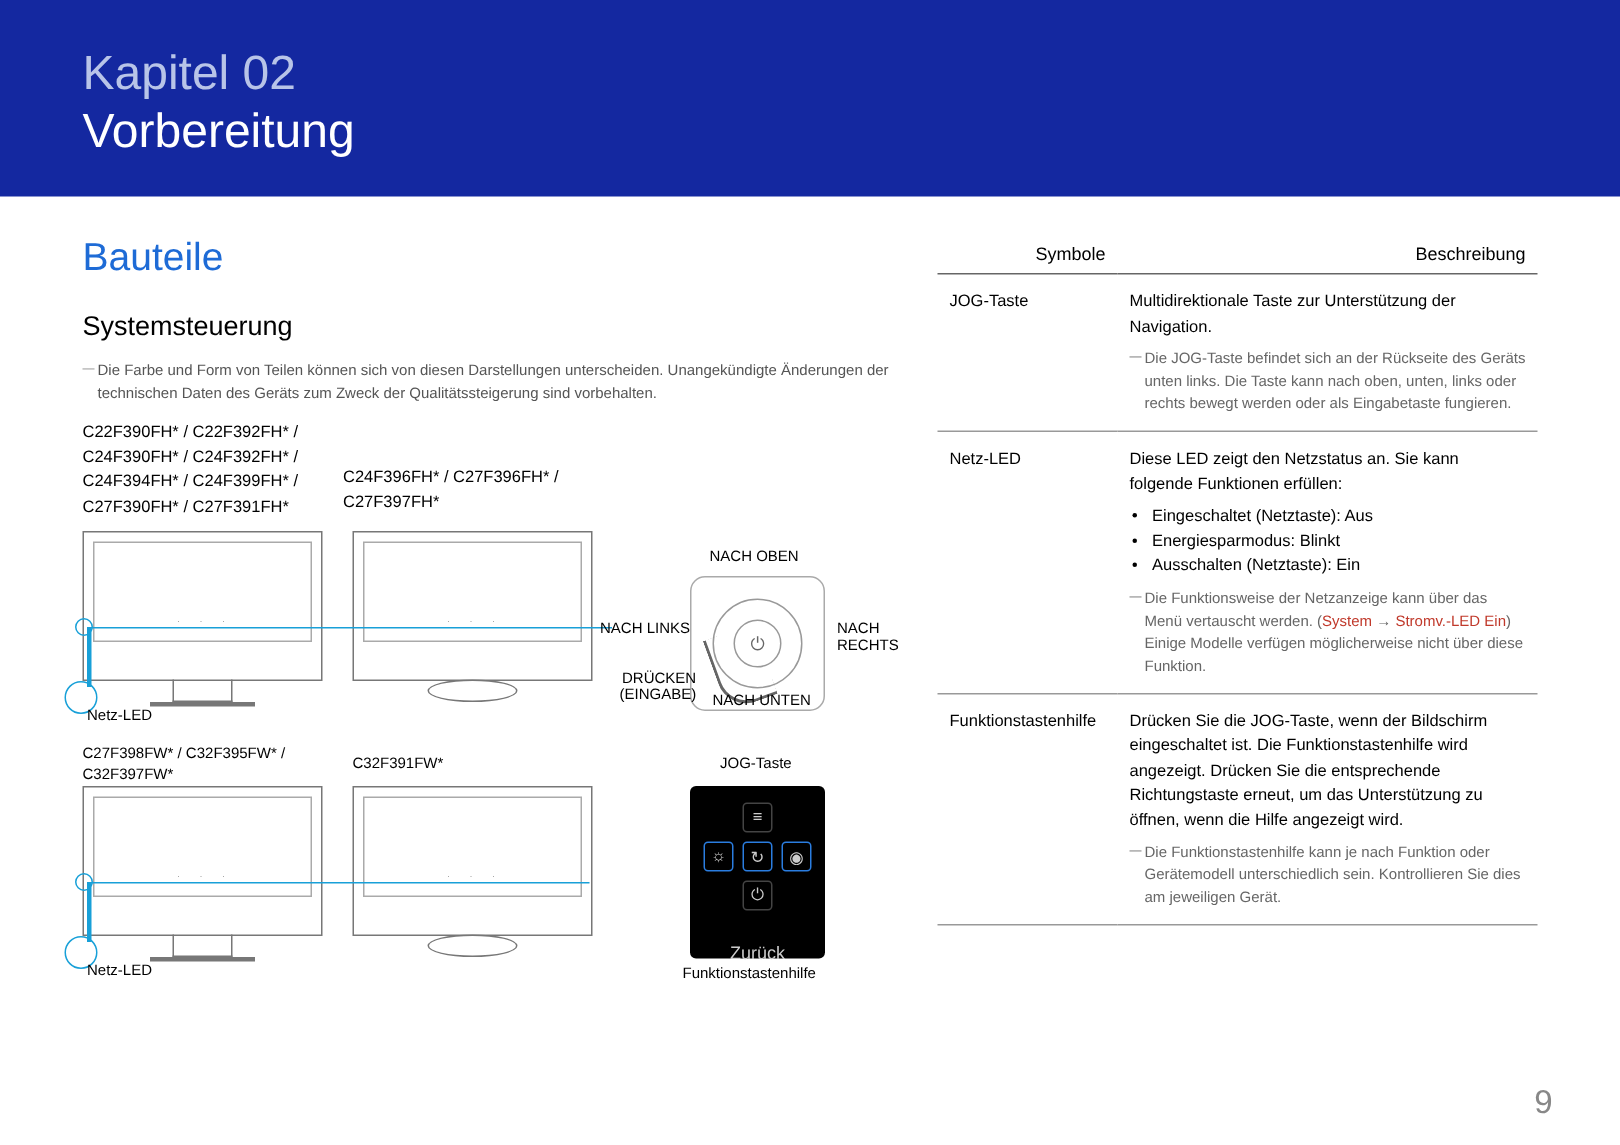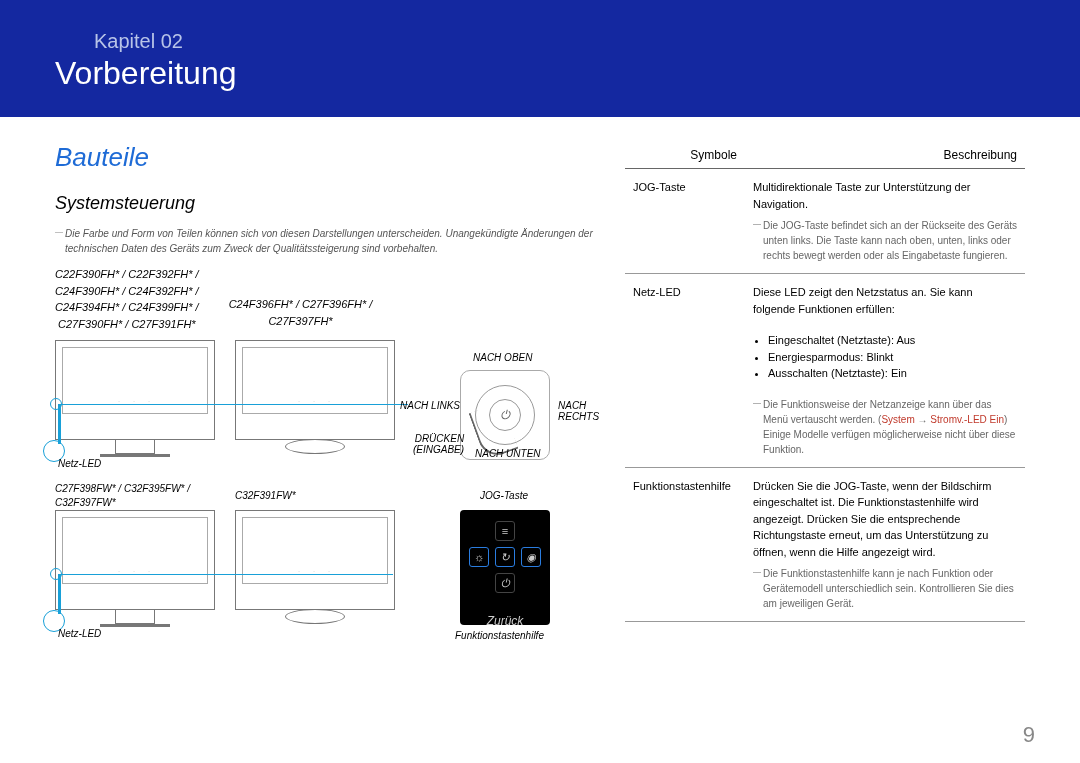--- a/index.html
+++ b/index.html
@@ -1,28 +1,28 @@
 <!DOCTYPE html>
 <html><head>
 <meta charset="utf-8">
 <style>
   * { margin: 0; padding: 0; box-sizing: border-box; }
   body { font-family: Arial, sans-serif; background: #fff; width: 1080px; height: 763px; position: relative; }
   .header-band { background: #1428a0; color: #fff; padding: 30px 55px 25px; }
-  .chapter-title { font-size: 20px; font-weight: 300; color: #b8c4e8; margin-left: 39px; }
+  .chapter-title { font-size: 32px; font-weight: 300; color: #b8c4e8; }
   .chapter-subtitle { font-size: 32px; font-weight: 300; color: #fff; margin-top: 2px; }
   .content { display: flex; padding: 25px 55px 0; gap: 30px; }
-  .left-col { flex: 0 0 540px; font-style: italic; }
+  .left-col { flex: 0 0 540px; }
   .right-col { flex: 1; position: relative; }
   .section-title-blue { color: #1e6bd6; font-size: 26px; font-weight: 400; margin-bottom: 20px; }
   .section-title-black { color: #000; font-size: 18px; font-weight: 400; margin-bottom: 12px; margin-top: 15px; }
   .note-dash { font-size: 10px; color: #555; line-height: 1.5; margin-bottom: 10px; position: relative; padding-left: 10px; }
   .note-dash::before { content: "―"; position: absolute; left: 0; top: 0; font-size: 8px; color: #888; }
   .model-labels { display: flex; gap: 30px; font-size: 11px; color: #000; margin-bottom: 8px; }
-  .model-col { display: flex; flex-direction: column; line-height: 1.5; align-items: center; }
+  .model-col { display: flex; flex-direction: column; line-height: 1.5; }
   .diagram-area { position: relative; width: 540px; height: 320px; }
   .monitor { position: absolute; width: 160px; height: 100px; border: 1px solid #777; background: #fff; }
   .monitor .screen { position: absolute; top: 6px; left: 6px; right: 6px; bottom: 25px; border: 1px solid #aaa; }
   .monitor .dots { position: absolute; bottom: 35px; left: 50%; transform: translateX(-50%); font-size: 6px; color: #999; letter-spacing: 2px; }
   .monitor .stand { position: absolute; bottom: -15px; left: 50%; transform: translateX(-50%); width: 40px; height: 15px; border: 1px solid #777; border-top: none; }
   .monitor .base { position: absolute; bottom: -18px; left: 50%; transform: translateX(-50%); width: 70px; height: 3px; background: #777; }
   .monitor .curved-base { position: absolute; bottom: -15px; left: 50%; transform: translateX(-50%); width: 60px; height: 15px; border: 1px solid #777; border-radius: 50%; }
   .mon1 { top: 0; left: 0; }
   .mon2 { top: 0; left: 180px; }
   .mon3 { top: 170px; left: 0; }
@@ -39,21 +39,21 @@
   .osd-panel { position: absolute; top: 170px; left: 405px; width: 90px; height: 115px; background: #000; border-radius: 4px; padding: 8px; display: flex; flex-direction: column; align-items: center; }
   .osd-row { display: flex; gap: 6px; margin: 3px 0; }
   .osd-btn { width: 20px; height: 20px; border: 1px solid #444; border-radius: 3px; display: flex; align-items: center; justify-content: center; color: #ccc; font-size: 11px; }
   .osd-btn.blue-ring { border-color: #2a7de0; }
   .osd-back { color: #ccc; font-size: 12px; margin-top: 18px; text-align: center; width: 100%; }
   .jog-label { position: absolute; font-size: 10px; color: #000; }
   .tbl { width: 100%; border-collapse: collapse; font-size: 11px; }
   .tbl th { text-align: right; font-weight: 400; font-size: 12px; padding: 6px 8px; border-bottom: 1px solid #666; }
   .tbl td { vertical-align: top; padding: 10px 8px; border-bottom: 1px solid #999; line-height: 1.5; }
   .tbl td:first-child { width: 120px; font-size: 11px; }
-  .tbl ul { list-style: disc; padding-left: 15px; margin: 15px 0; }
+  .tbl ul { list-style: disc; padding-left: 15px; margin: 5px 0; }
   .tbl .tnote { font-size: 10px; color: #666; position: relative; padding-left: 10px; margin-top: 6px; }
   .tbl .tnote::before { content: "―"; position: absolute; left: 0; font-size: 8px; }
   .highlight { color: #c0392b; }
   .page-num { position: absolute; bottom: 15px; right: 45px; font-size: 22px; color: #888; }
 </style>
 </head>
 <body>
 
 <div class="header-band">
   <div class="chapter-title">Kapitel 02</div>

